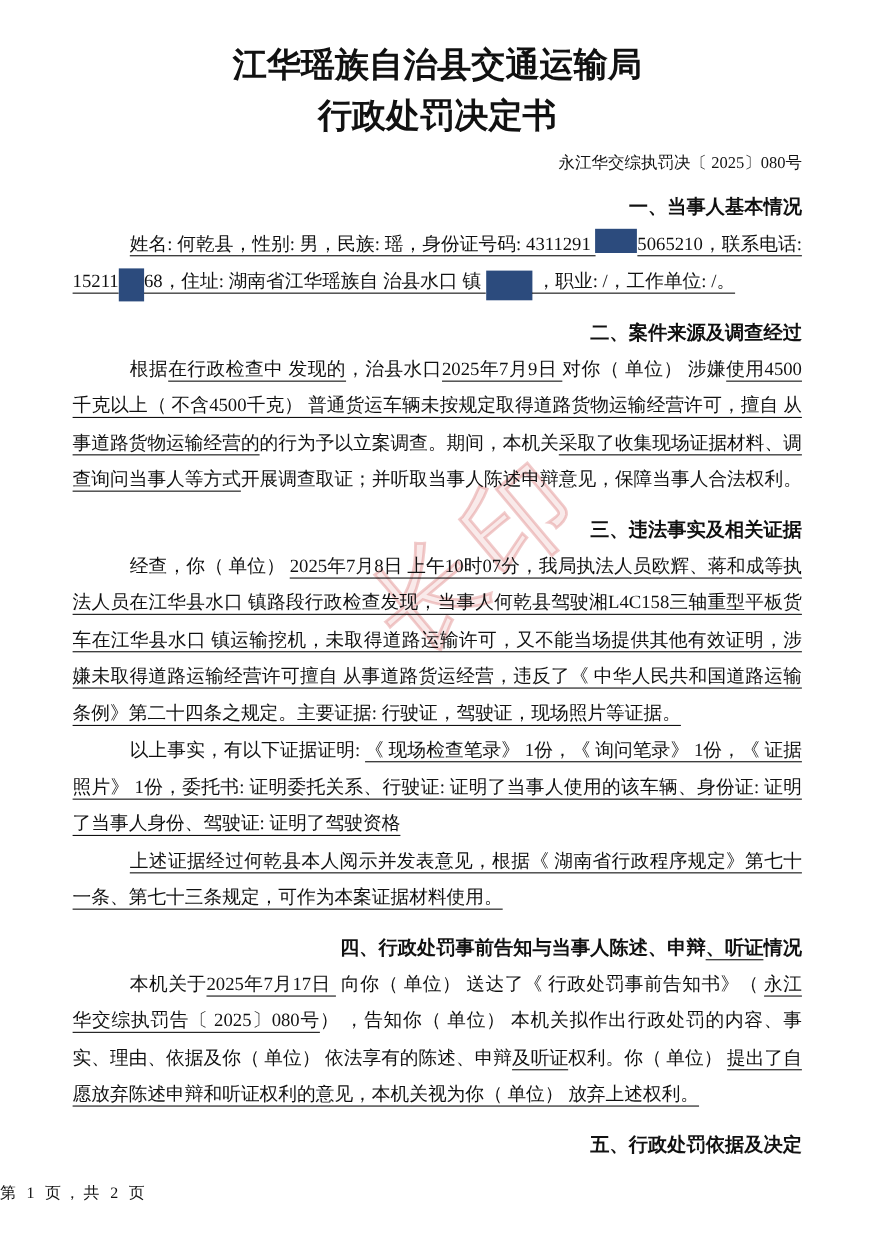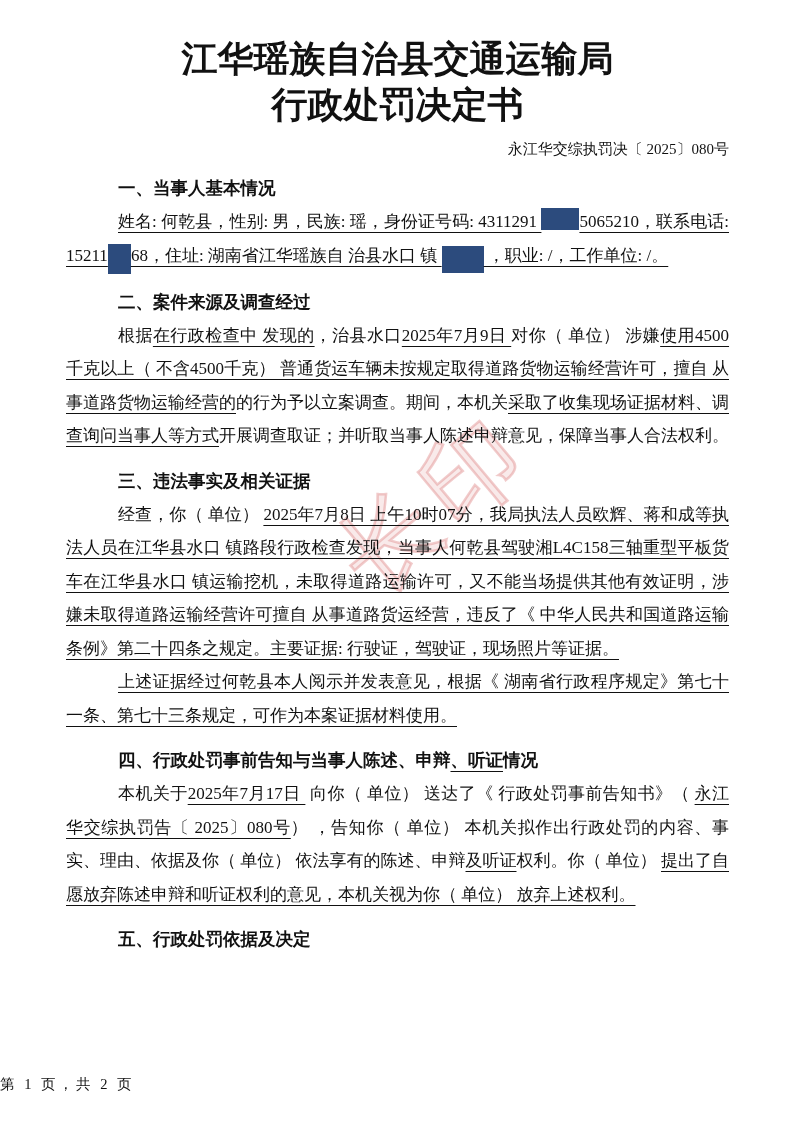--- a/index.html
+++ b/index.html
@@ -17,38 +17,39 @@
     font-family:"Liberation Serif","DejaVu Serif",serif;
   }
   .page{
     position:relative;
     z-index:1;
     padding:36px 64px 0 66px;
   }
   .title{
     text-align:center;
     font-weight:900;
-    font-size:36px;
+    font-size:31px;
     line-height:46px;
     font-family:"Liberation Serif","DejaVu Serif",serif;
   }
   .docno{
     text-align:right;
     font-size:15px;
     line-height:22px;
     margin-top:10px;
     margin-bottom:6px;
   }
   .heading{
     font-weight:bold;
     font-family:"Liberation Sans","DejaVu Sans",sans-serif;
     font-size:17.5px;
     line-height:34px;
     padding-left:52px;
     margin-top:11px;
+    text-align:right;
   }
   .para{
     margin:0;
     font-size:17px;
     line-height:33.5px;
     text-align:justify;
     text-indent:52px;
   }
   .u{
     text-decoration:underline;
@@ -91,20 +92,21 @@
   <div class="title">江华瑶族自治县交通运输局</div>
   <div class="title">行政处罚决定书</div>
   <div class="docno">永江华交综执罚决〔 2025〕080号</div>
   <div id="sections">
       <div class="heading"><span>一、当事人基本情况</span></div>
       <p class="para"><span class="u">姓名: 何乾县，性别: 男，民族: 瑶，身份证号码: 4311291 </span><span class="redact" style="width: 38px; height: 22px; vertical-align: -3px;"></span><span class="u">5065210，联系电话: 15211</span><span class="redact" style="width: 23px; height: 30px; vertical-align: -13px;"></span><span class="u">68，住址: 湖南省江华瑶族自 治县水口 镇 </span><span class="redact" style="width: 42px; height: 27px; vertical-align: -12px;"></span><span class="u"> ，职业: /，工作单位: /。</span></p>
       <div class="heading"><span>二、案件来源及调查经过</span></div>
       <p class="para"><span>根据</span><span class="u">在行政检查中 发现的</span><span>，治县水口</span><span class="u">2025年7月9日&nbsp;</span><span>对你（ 单位） 涉嫌</span><span class="u">使用4500千克以上（ 不含4500千克） 普通货运车辆未按规定取得道路货物运输经营许可，擅自 从事道路货物运输经营的</span><span>的行为予以立案调查。期间，本机关</span><span class="u">采取了收集现场证据材料、调查询问当事人等方式</span><span>开展调查取证；并听取当事人陈述申辩意见，保障当事人合法权利。</span></p>
       <div class="heading"><span>三、违法事实及相关证据</span></div>
       <p class="para"><span>经查，你（ 单位） </span><span class="u">2025年7月8日 上午10时07分，我局执法人员欧辉、蒋和成等执法人员在江华县水口 镇路段行政检查发现，当事人何乾县驾驶湘L4C158三轴重型平板货车在江华县水口 镇运输挖机，未取得道路运输许可，又不能当场提供其他有效证明，涉嫌未取得道路运输经营许可擅自 从事道路货运经营，违反了《 中华人民共和国道路运输条例》第二十四条之规定。主要证据: 行驶证，驾驶证，现场照片等证据。</span></p>
+      <p class="para"><span>以上事实，有以下证据证明: </span><span class="u">《 现场检查笔录》 1份，《 询问笔录》 1份，《 证据照片》 1份，委托书: 证明委托关系、行驶证: 证明了当事人使用的该车辆、身份证: 证明了当事人身份、驾驶证: 证明了驾驶资格</span></p>
       <p class="para"><span class="u">上述证据经过何乾县本人阅示并发表意见，根据《 湖南省行政程序规定》第七十一条、第七十三条规定，可作为本案证据材料使用。</span></p>
       <div class="heading"><span>四、行政处罚事前告知与当事人陈述、申辩</span><span class="u">、听证</span><span>情况</span></div>
       <p class="para"><span>本机关于</span><span class="u">2025年7月17日&nbsp;</span><span>&nbsp;向你（ 单位） 送达了《 行政处罚事前告知书》（ </span><span class="u">永江华交综执罚告〔 2025〕080号</span><span>） ，告知你（ 单位） 本机关拟作出行政处罚的内容、事实、理由、依据及你（ 单位） 依法享有的陈述、申辩</span><span class="u">及听证</span><span>权利。你（ 单位） </span><span class="u">提出了自 愿放弃陈述申辩和听证权利的意见，本机关视为你（ 单位） 放弃上述权利。</span></p>
       <div class="heading"><span>五、行政处罚依据及决定</span></div>
     </div>
 </div>
 
 <div class="footer">第 1 页，共 2 页</div>
 
 </body></html>

